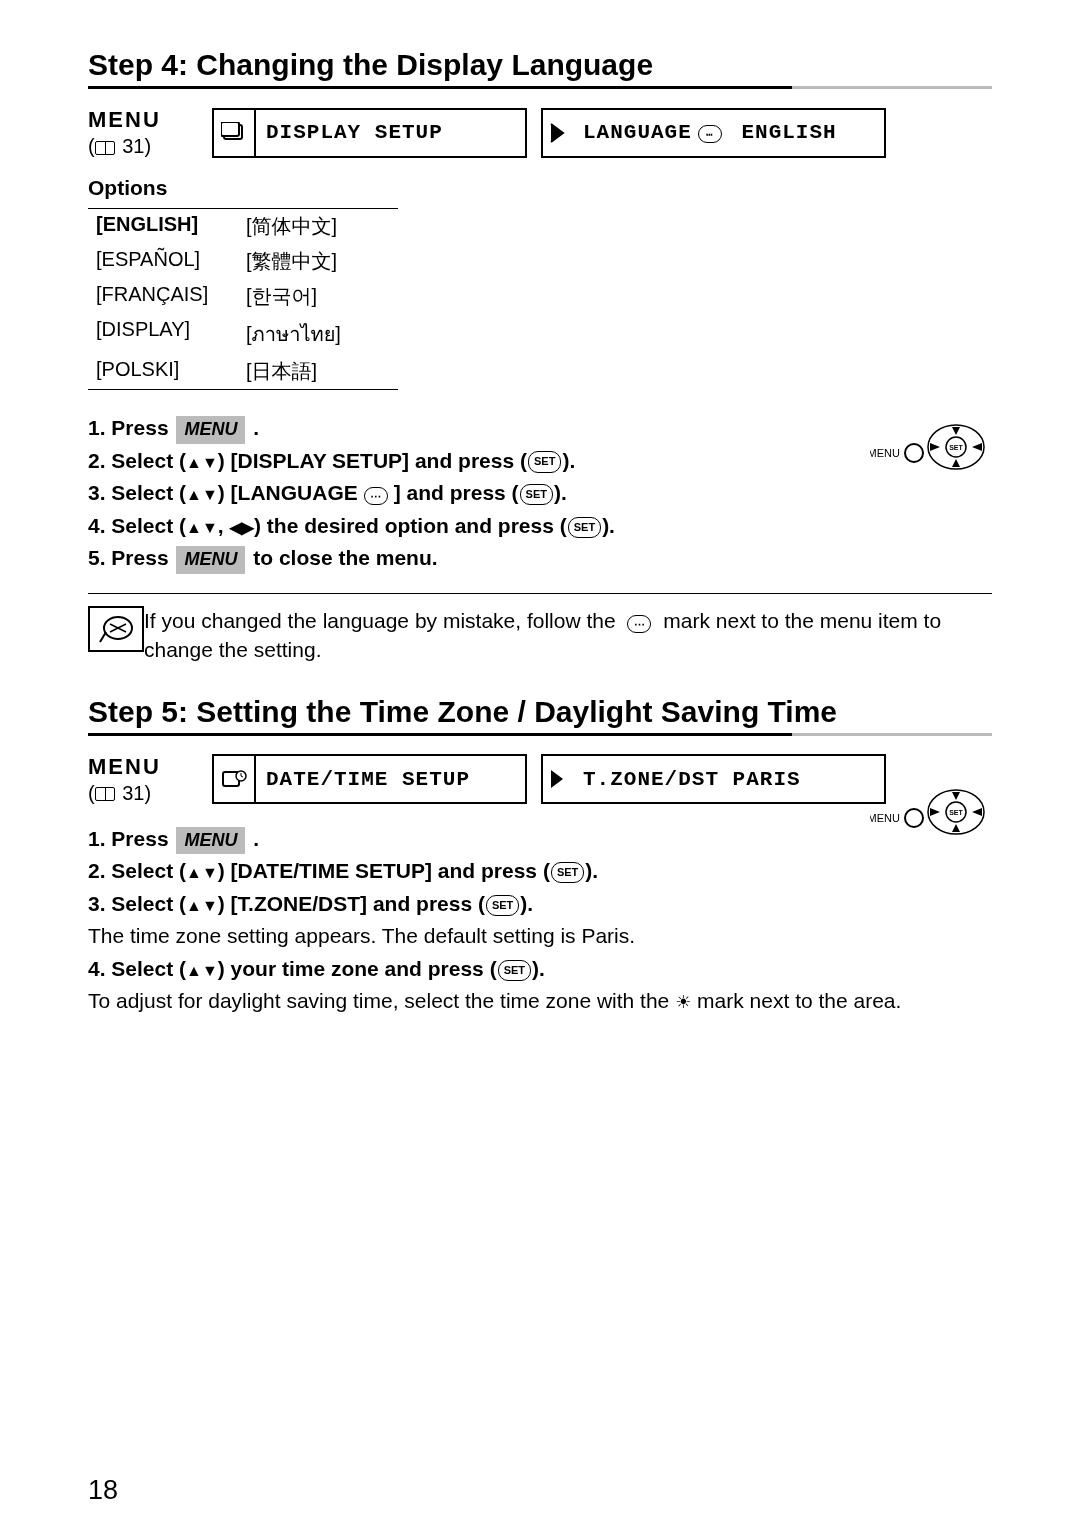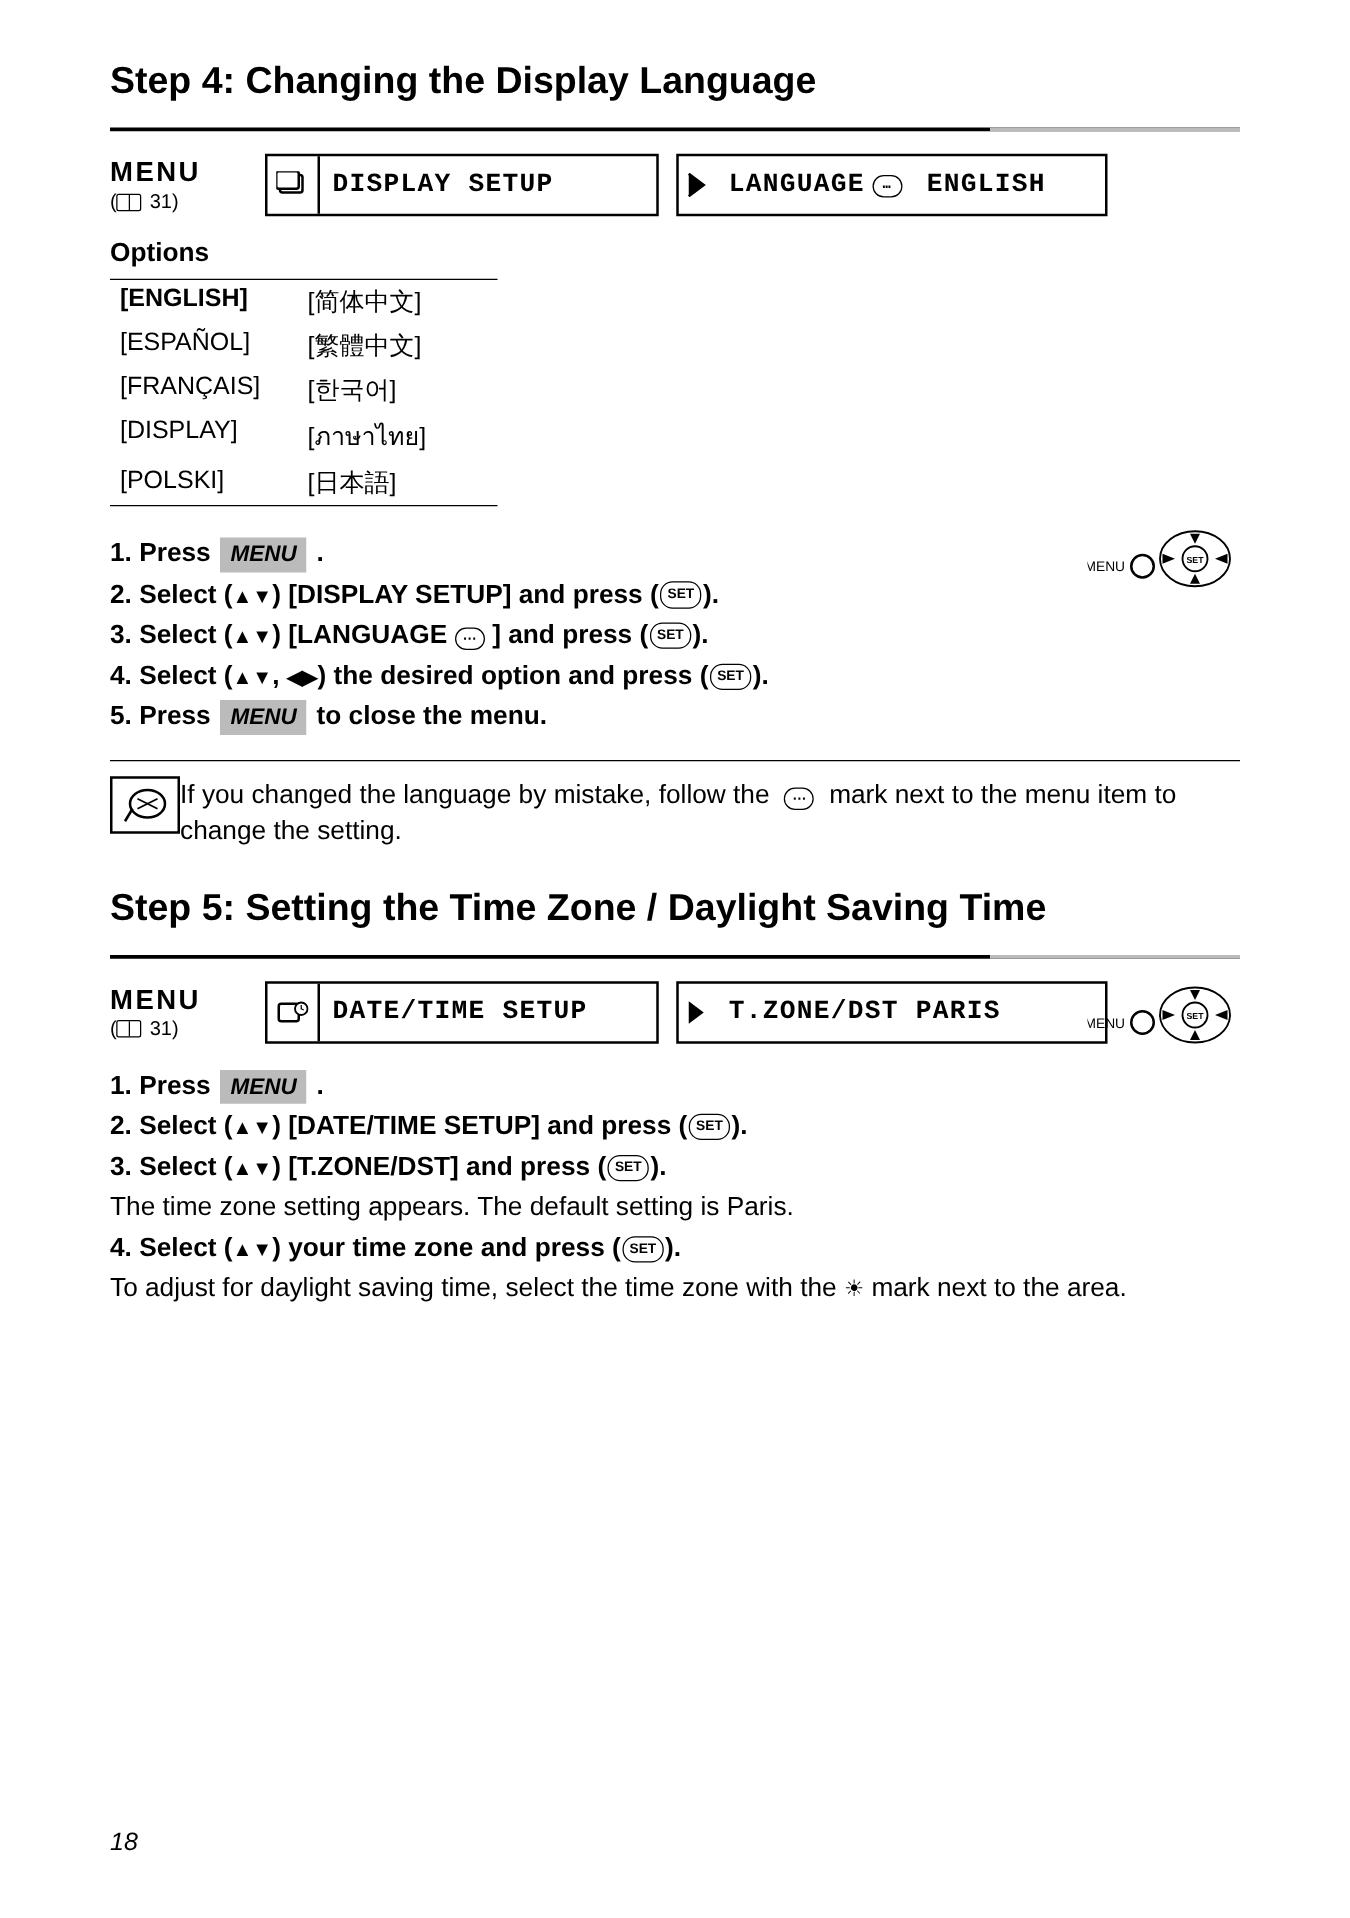--- a/index.html
+++ b/index.html
@@ -8,21 +8,21 @@
     width: 1080px;
     height: 1534px;
     background: #fff;
     color: #000;
     padding: 48px 88px 40px 88px;
     position: relative;
   }
   .step-title {
     font-size: 30px;
     font-weight: bold;
-    padding-bottom: 20px;
+    padding-bottom: 4px;
     border-bottom: 3px solid #000;
     position: relative;
     margin-bottom: 18px;
   }
   .step-title::after {
     content: "";
     position: absolute;
     right: 0;
     bottom: -3px;
     width: 200px;
@@ -38,21 +38,21 @@
   .menu-label-block {
     min-width: 110px;
   }
   .menu-label {
     font-family: "Arial Black", Arial, sans-serif;
     font-weight: 900;
     font-size: 22px;
     letter-spacing: 2px;
   }
   .menu-ref {
-    font-size: 16px;
+    font-size: 20px;
     margin-top: 2px;
   }
   .book-icon {
     display: inline-block;
     width: 20px;
     height: 14px;
     border: 1.5px solid #000;
     border-radius: 2px;
     vertical-align: middle;
     position: relative;
@@ -197,23 +197,22 @@
   .diagram {
     position: absolute;
     right: 90px;
   }
   .diagram.dg1 { top: 415px; }
   .diagram.dg2 { top: 780px; }
   .diagram svg { display: block; }
   .page-num {
     position: absolute;
     left: 88px;
-    bottom: 48px;
-    font-size: 20px;
-    font-style: italic;
+    bottom: 28px;
+    font-size: 27px;
   }
   .sun-icon {
     display: inline-block;
     font-size: 18px;
     vertical-align: middle;
   }
 </style>
 </head>
 <body>
 

